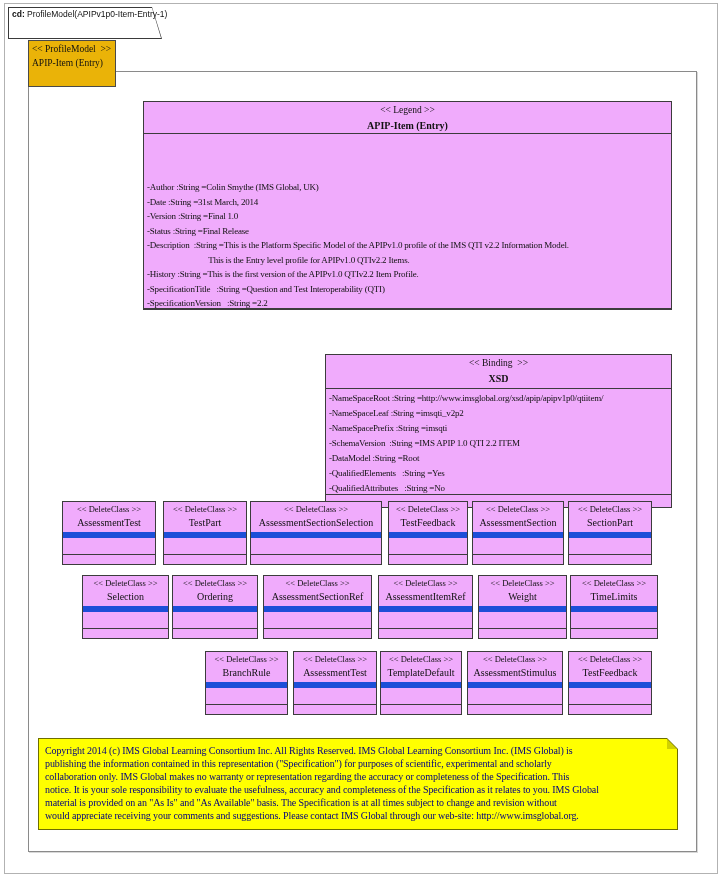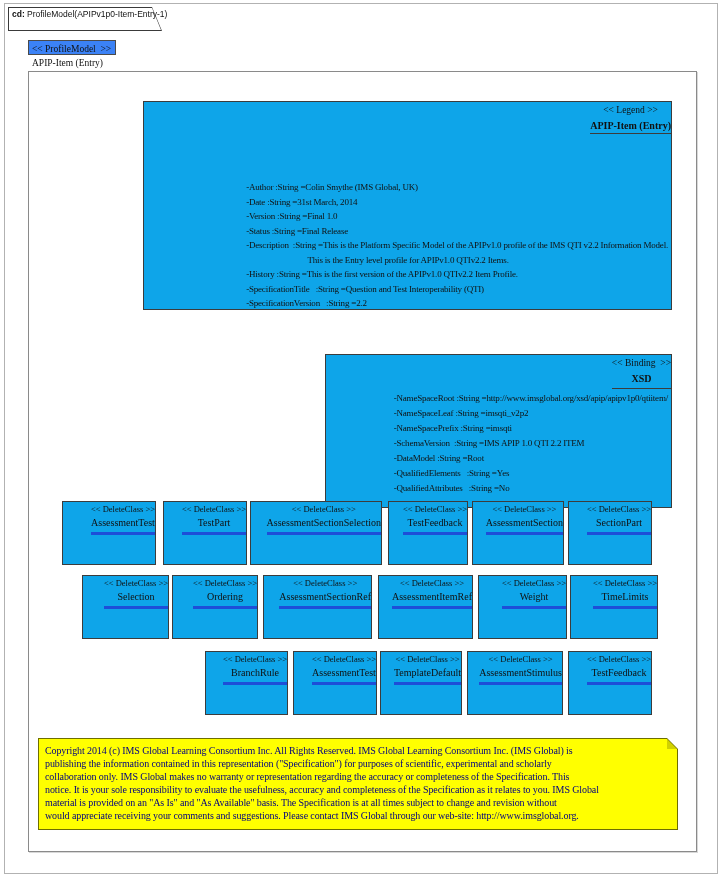--- a/index.html
+++ b/index.html
@@ -4,57 +4,57 @@
 <style>
   html,body{margin:0;padding:0;background:#fff;}
   #stage{position:relative;width:723px;height:879px;background:#fff;overflow:hidden;
          font-family:"Liberation Serif","DejaVu Serif",serif;color:#111;}
 
   
   .page-border{position:absolute;left:4px;top:3px;right:5px;bottom:5px;
                border:1px solid #b2b2b2;pointer-events:none;}
 
   
-  .diagram-tab{position:absolute;left:8px;top:7px;width:154px;height:24px;}
+  .diagram-tab{position:absolute;left:8px;top:7px;width:154px;height:32px;}
   .diagram-tab .tab-bg{position:absolute;inset:0;background:#3a3a3a;
       clip-path:polygon(0 0,calc(100% - 10px) 0,100% 100%,0 100%);}
   .diagram-tab .tab-fill{position:absolute;left:1px;top:1px;right:1px;bottom:1px;background:#fff;
       clip-path:polygon(0 0,calc(100% - 9px) 0,100% 100%,0 100%);}
   .diagram-tab .tab-text{position:absolute;left:4px;top:2px;font-family:"Liberation Sans",sans-serif;
       font-size:8.5px;white-space:nowrap;}
   .diagram-tab .tab-text b{font-weight:bold;}
 
   
-  .frame-label{position:absolute;left:28px;top:40px;width:88px;height:15px;background:#3b82f6;
+  .frame-label{position:absolute;left:28px;top:40px;width:88px;height:47px;background:#eab308;
       border:1px solid #4a4a4a;padding:1px 0 0 3px;box-sizing:border-box;z-index:2;}
   .frame-label .stereo{font-size:9.5px;line-height:14px;white-space:pre;}
   .frame-label .fname{font-size:9.5px;line-height:14px;white-space:pre;}
   .frame-rect{position:absolute;left:28px;top:71px;width:669px;height:781px;
       border:1px solid #8a8a8a;box-sizing:border-box;box-shadow:1px 1px 0 #d8d8d8;}
 
   
-  .uml-box{position:absolute;border:1px solid #3c3c3c;background:#0ea5e9;box-sizing:border-box;
-      display:flex;flex-direction:column;align-items:flex-end;}
+  .uml-box{position:absolute;border:1px solid #3c3c3c;background:#f0abfc;box-sizing:border-box;
+      display:flex;flex-direction:column;}
   .uml-head{border-bottom:1px solid #3c3c3c;text-align:center;}
   .uml-stereo{font-size:9.5px;line-height:15px;white-space:pre;}
   .uml-name{font-size:10px;font-weight:bold;line-height:15px;white-space:nowrap;}
   .uml-attrs{padding:2px 3px 0 3px;white-space:pre;font-size:9px;letter-spacing:-0.2px;
       overflow:hidden;box-sizing:border-box;}
   .uml-empty{border-top:1px solid #3c3c3c;flex:1;}
 
   
   #legend-box{left:143px;top:101px;width:529px;height:209px;}
   #legend-box .uml-head{height:32px;padding-top:1px;}
   #legend-box .uml-attrs{height:162px;line-height:14.5px;margin-top:44px;}
   #binding-box{left:325px;top:325px;width:347px;height:154px;margin-top:29px;}
   #binding-box .uml-head{height:32px;padding-top:1px;}
   #binding-box .uml-attrs{height:105px;line-height:15px;}
 
   
-  .dc-box .dc-head{border-bottom:3px solid #1d4ed8;text-align:center;height:29px;padding-top:1px;overflow:visible;}
+  .dc-box .dc-head{border-bottom:6px solid #1d4ed8;text-align:center;height:29px;padding-top:1px;overflow:visible;}
   .dc-box .dc-stereo{font-size:8.5px;line-height:13px;white-space:nowrap;}
   .dc-box .dc-name{font-size:10px;font-weight:normal;line-height:14px;white-space:nowrap;}
   .dc-box .dc-comp1{height:16px;border-bottom:1px solid #3c3c3c;}
   .dc-box .dc-comp2{flex:1;}
 
   
   .note{position:absolute;left:38px;top:738px;width:640px;height:92px;font-family:Liberation Serif, serif;}
   .note .note-bg{position:absolute;inset:0;background:#6e6e00;
       clip-path:polygon(0 0,calc(100% - 11px) 0,100% 11px,100% 100%,0 100%);}
   .note .note-fill{position:absolute;left:1px;top:1px;right:1px;bottom:1px;

